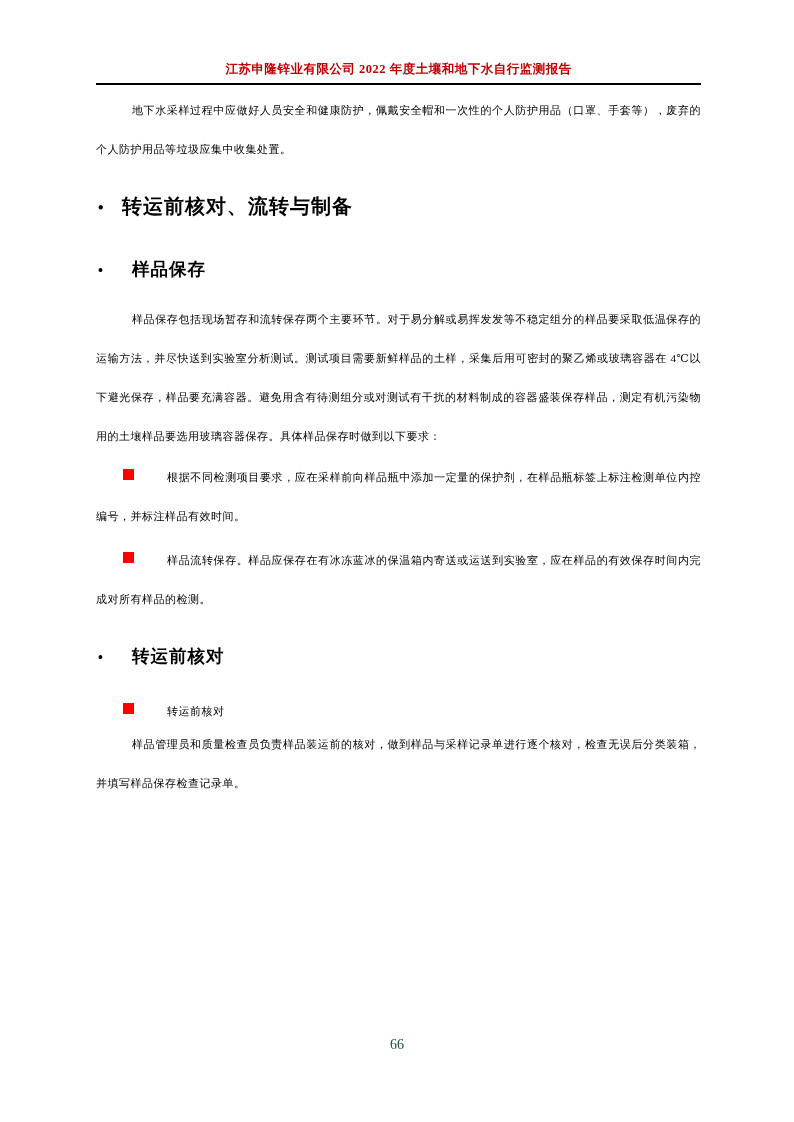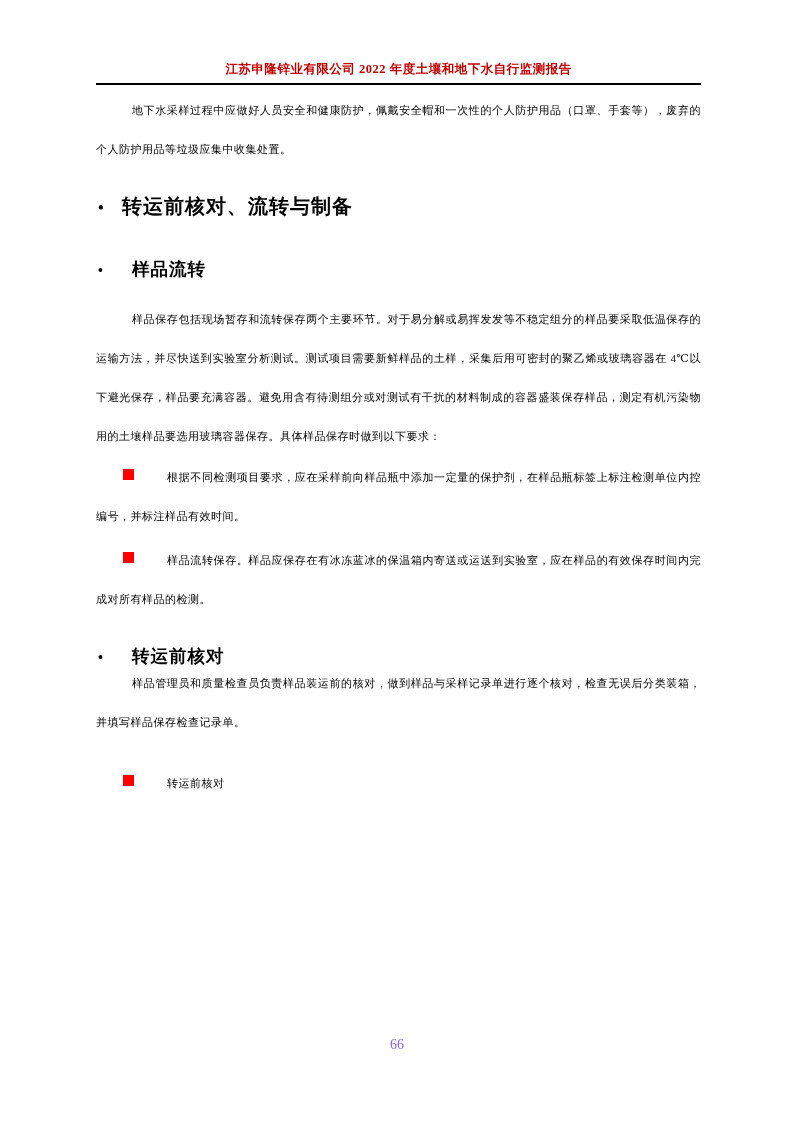--- a/index.html
+++ b/index.html
@@ -77,21 +77,21 @@
   .bullet-gap { display: inline-block; width: 33px; }
 
   .footer-pagenum {
     position: absolute;
     top: 1036px;
     left: 0;
     width: 794px;
     text-align: center;
     font-size: 14px;
     line-height: 18px;
-    color: #8b5cf6;
+    color: #14532d;
   }
 </style>
 </head>
 <body>
 
 <div class="page">
 
   <div class="content">
 
     <div class="header">
@@ -99,35 +99,35 @@
       <div class="header-rule"></div>
     </div>
 
     <p class="para first-indent para-1">地下水采样过程中应做好人员安全和健康防护，佩戴安全帽和一次性的个人防护用品（口罩、手套等），废弃的个人防护用品等垃圾应集中收集处置。</p>
 
     <div class="h1">
       <span class="dot">•</span><span>转运前核对、流转与制备</span>
     </div>
 
     <div class="h2">
-      <span class="dot">•</span><span>样品流转</span>
+      <span class="dot">•</span><span>样品保存</span>
     </div>
 
     <p class="para first-indent para-2">样品保存包括现场暂存和流转保存两个主要环节。对于易分解或易挥发发等不稳定组分的样品要采取低温保存的运输方法，并尽快送到实验室分析测试。测试项目需要新鲜样品的土样，采集后用可密封的聚乙烯或玻璃容器在 4℃以下避光保存，样品要充满容器。避免用含有待测组分或对测试有干扰的材料制成的容器盛装保存样品，测定有机污染物用的土壤样品要选用玻璃容器保存。具体样品保存时做到以下要求：</p>
 
     <p class="para bullet-para bp-1"><span class="red-square"></span><span class="bullet-gap"></span><span>根据不同检测项目要求，应在采样前向样品瓶中添加一定量的保护剂，在样品瓶标签上标注检测单位内控编号，并标注样品有效时间。</span></p>
 
 
     <p class="para bullet-para bp-3"><span class="red-square"></span><span class="bullet-gap"></span><span>样品流转保存。样品应保存在有冰冻蓝冰的保温箱内寄送或运送到实验室，应在样品的有效保存时间内完成对所有样品的检测。</span></p>
 
     <div class="h2 h3">
       <span class="dot">•</span><span>转运前核对</span>
     </div>
 
+    <p class="para bullet-para sub-bullet-line"><span class="red-square"></span><span class="bullet-gap"></span><span>转运前核对</span></p>
+
     <p class="para first-indent para-3">样品管理员和质量检查员负责样品装运前的核对，做到样品与采样记录单进行逐个核对，检查无误后分类装箱，并填写样品保存检查记录单。</p>
-
-    <p class="para bullet-para sub-bullet-line"><span class="red-square"></span><span class="bullet-gap"></span><span>转运前核对</span></p>
 
   </div>
 
   <div class="footer-pagenum">66</div>
 
 </div>
 
 </body></html>

